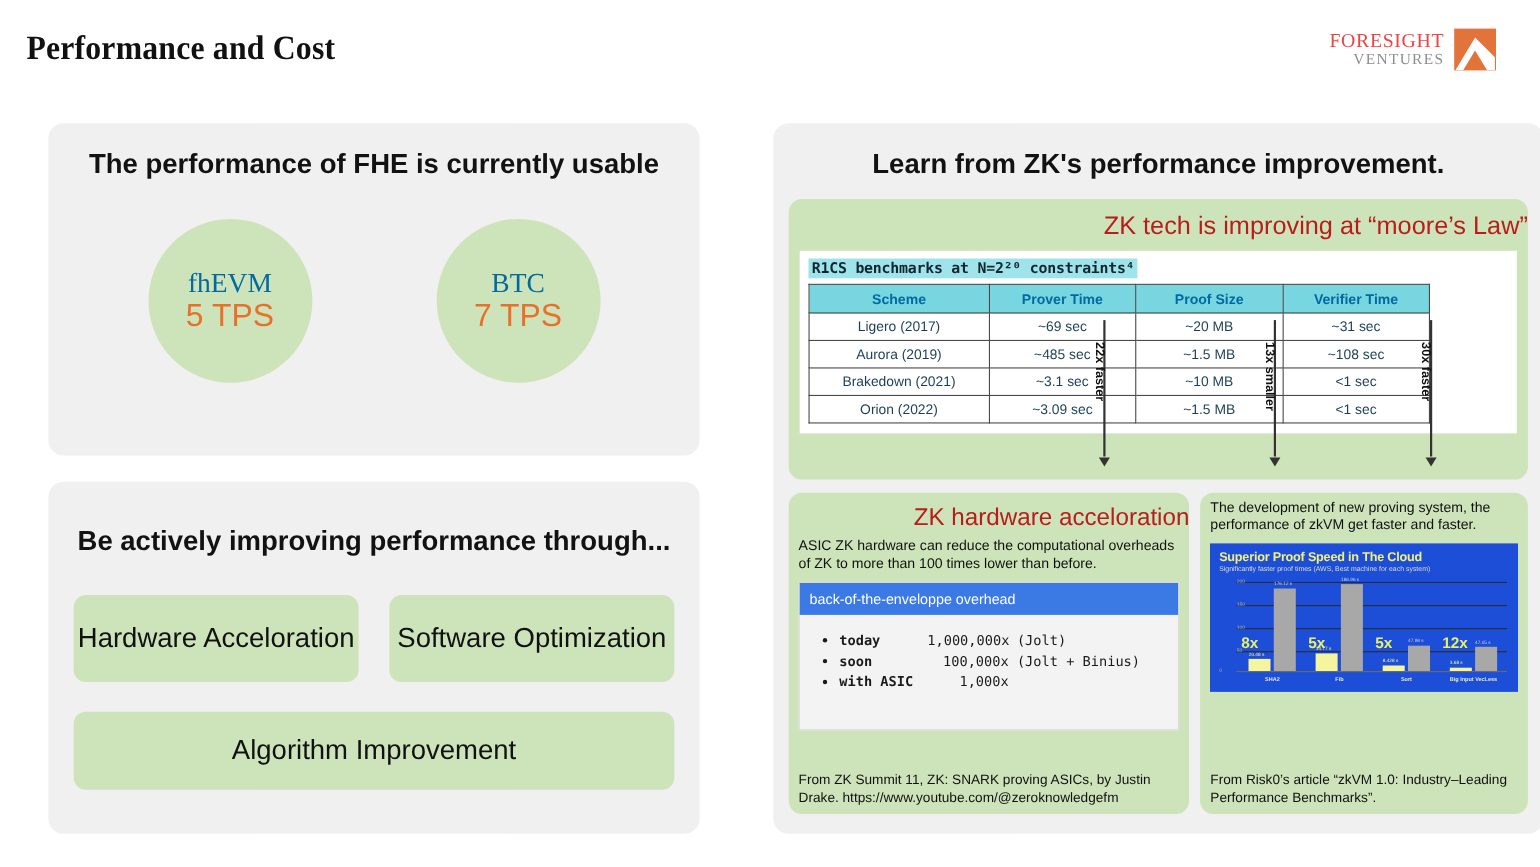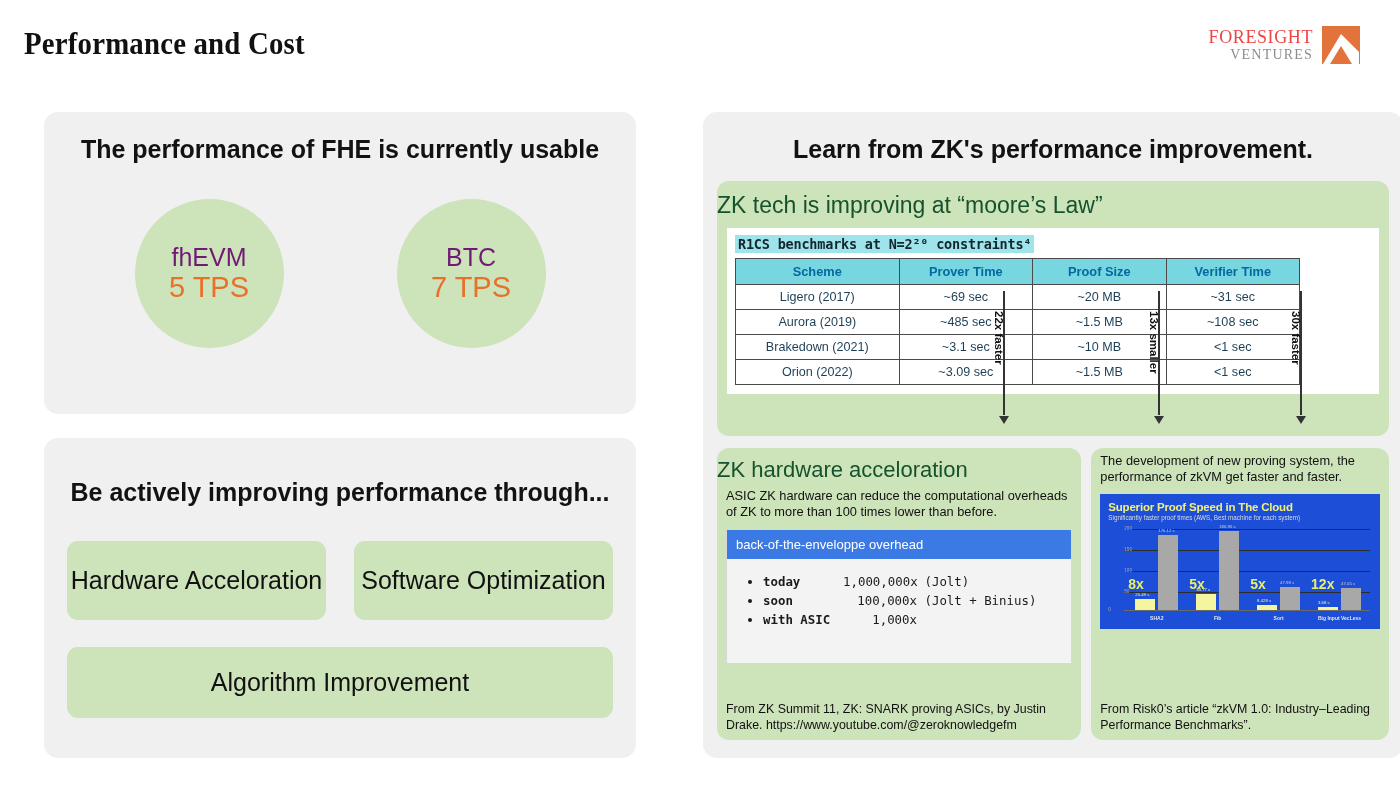--- a/index.html
+++ b/index.html
@@ -34,42 +34,42 @@
 
   
   #panel-fhe { left: 44px; top: 112px; width: 592px; height: 302px; }
   #panel-fhe .panel-heading { font-size: 25px; margin-top: 23px; }
   .circle-row { display: flex; justify-content: center; gap: 113px; margin-top: 35px; }
   .stat-circle {
     width: 149px; height: 149px; border-radius: 50%;
     background: #cde3b9; display: flex; flex-direction: column;
     align-items: center; justify-content: center; line-height: 1.08;
   }
-  .stat-name { font-size: 25px; color: #701a75; }
+  .stat-name { font-size: 25px; color: #0369a1; font-family: Liberation Serif, serif; }
   .stat-value { font-size: 29px; color: #e8702a; margin-top: 1px; }
 
   
   #panel-improve { left: 44px; top: 438px; width: 592px; height: 320px; }
   #panel-improve .panel-heading { font-size: 25px; margin-top: 40px; }
   .chip-row { display: flex; justify-content: center; gap: 28px; margin-top: 34px; }
   .chip {
     background: #cde3b9; border-radius: 11px;
     display: flex; align-items: center; justify-content: center; text-align: center;
     font-size: 25px; color: #111; line-height: 1.18;
   }
   .chip.half { width: 259px; height: 79px; }
   .chip.full { width: 546px; height: 71px; margin: 27px auto 0; }
 
   
   #panel-zk { left: 703px; top: 112px; width: 700px; height: 646px; }
   #panel-zk .panel-heading { font-size: 25px; margin-top: 23px; }
 
   .green-card { background: #cde3b9; border-radius: 12px; position: relative; }
   #card-moore { margin: 17px 14px 0 14px; height: 255px; }
-  .card-title { text-align: left; font-size: 23px; color: #14532d; padding-top: 11px; }
+  .card-title { text-align: right; font-size: 23px; color: #b91c1c; padding-top: 11px; }
 
   
   .table-fig {
     background: #ffffff; margin: 9px 10px 0 10px; padding: 7px 8px 9px 8px;
     position: relative;
   }
   .tbl-caption {
     font-family: "DejaVu Sans Mono", monospace; font-weight: bold;
     font-size: 13.5px; color: #12262f; background: #9fe4ea;
     display: inline-block; padding: 1px 3px; margin-bottom: 5px; letter-spacing: -.2px;

